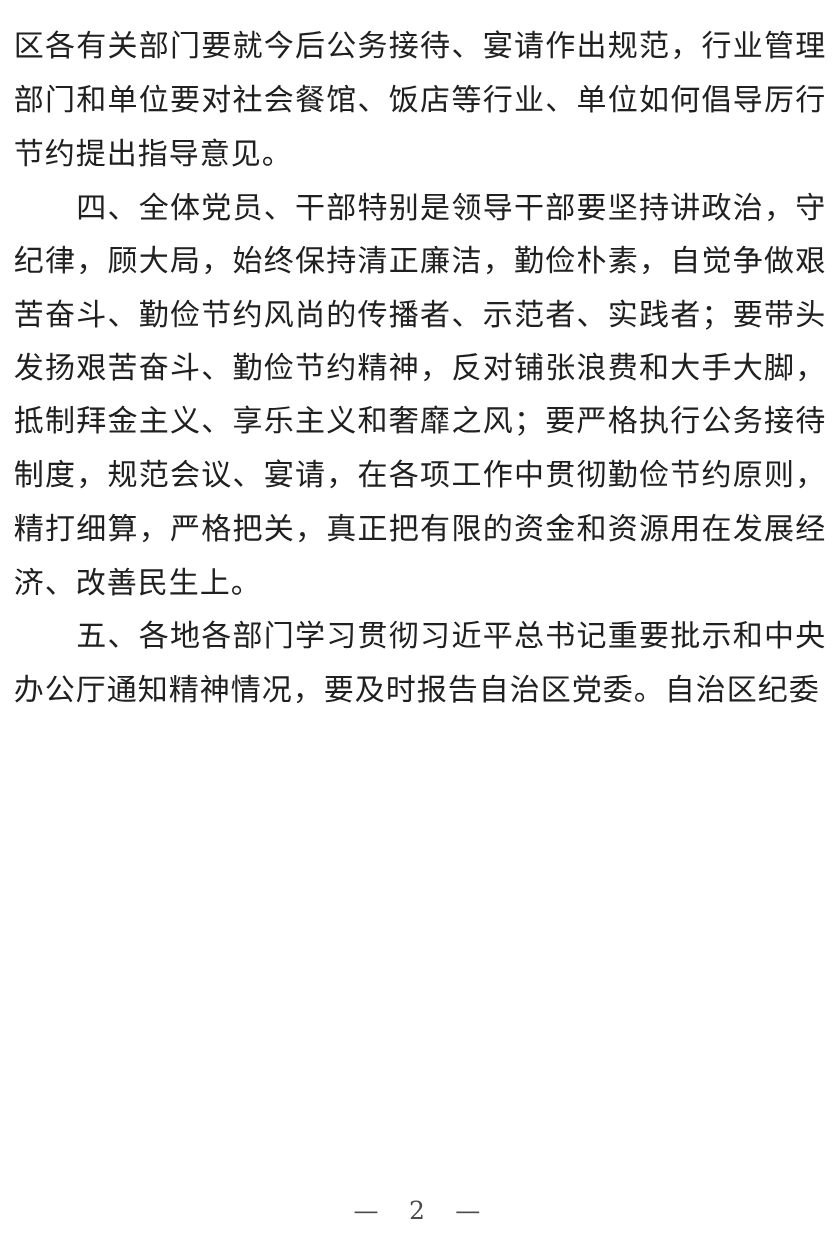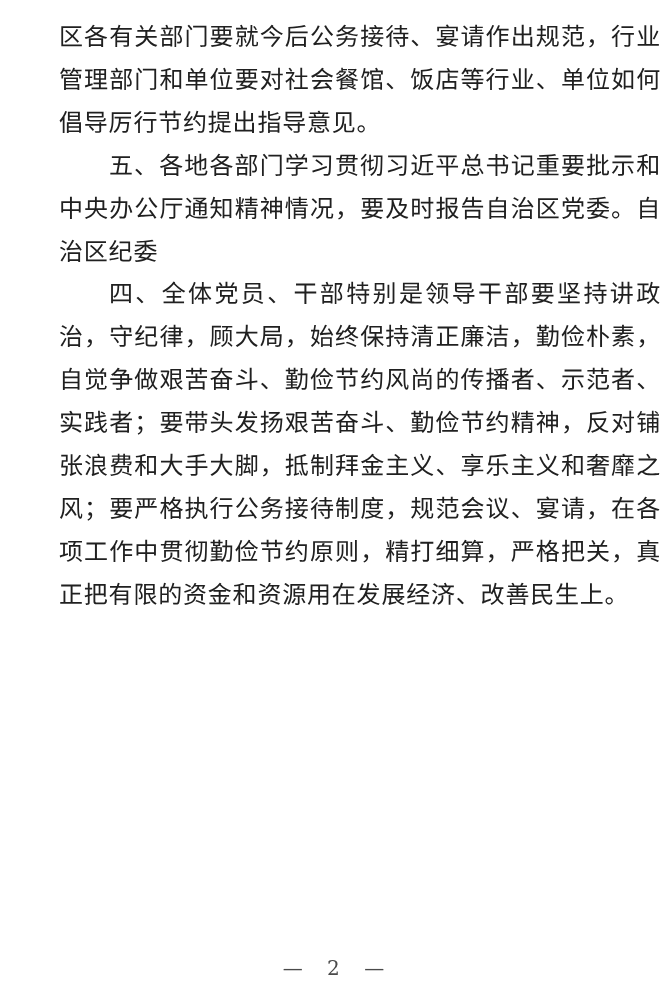--- a/index.html
+++ b/index.html
@@ -21,21 +21,20 @@
     top: 0;
     left: 11px;
     right: 9px;
     padding-top: 16px;
     font-size: 24px;
     line-height: 42.9px;
     letter-spacing: 0.8px;
     text-align: justify;
     text-justify: inter-ideograph;
     color: #202020;
-    margin-left: 48px;
   }
   .para {
     margin: 0;
     padding: 0;
     text-indent: 50px;
   }
   .para.no-indent {
     text-indent: 0;
   }
   .page-footer {
@@ -52,21 +51,21 @@
     color: #4a4a4a;
   }
 </style>
 </head>
 <body>
 
 <div class="page">
 
   <div class="doc-body">
     <p class="para no-indent">区各有关部门要就今后公务接待、宴请作出规范，行业管理部门和单位要对社会餐馆、饭店等行业、单位如何倡导厉行节约提出指导意见。</p>
+    <p class="para">四、全体党员、干部特别是领导干部要坚持讲政治，守纪律，顾大局，始终保持清正廉洁，勤俭朴素，自觉争做艰苦奋斗、勤俭节约风尚的传播者、示范者、实践者；要带头发扬艰苦奋斗、勤俭节约精神，反对铺张浪费和大手大脚，抵制拜金主义、享乐主义和奢靡之风；要严格执行公务接待制度，规范会议、宴请，在各项工作中贯彻勤俭节约原则，精打细算，严格把关，真正把有限的资金和资源用在发展经济、改善民生上。</p>
     <p class="para">五、各地各部门学习贯彻习近平总书记重要批示和中央办公厅通知精神情况，要及时报告自治区党委。自治区纪委</p>
-    <p class="para">四、全体党员、干部特别是领导干部要坚持讲政治，守纪律，顾大局，始终保持清正廉洁，勤俭朴素，自觉争做艰苦奋斗、勤俭节约风尚的传播者、示范者、实践者；要带头发扬艰苦奋斗、勤俭节约精神，反对铺张浪费和大手大脚，抵制拜金主义、享乐主义和奢靡之风；要严格执行公务接待制度，规范会议、宴请，在各项工作中贯彻勤俭节约原则，精打细算，严格把关，真正把有限的资金和资源用在发展经济、改善民生上。</p>
   </div>
 
   <div class="page-footer">
     <span class="page-num">— 2 —</span>
   </div>
 
 </div>
 
 </body></html>

